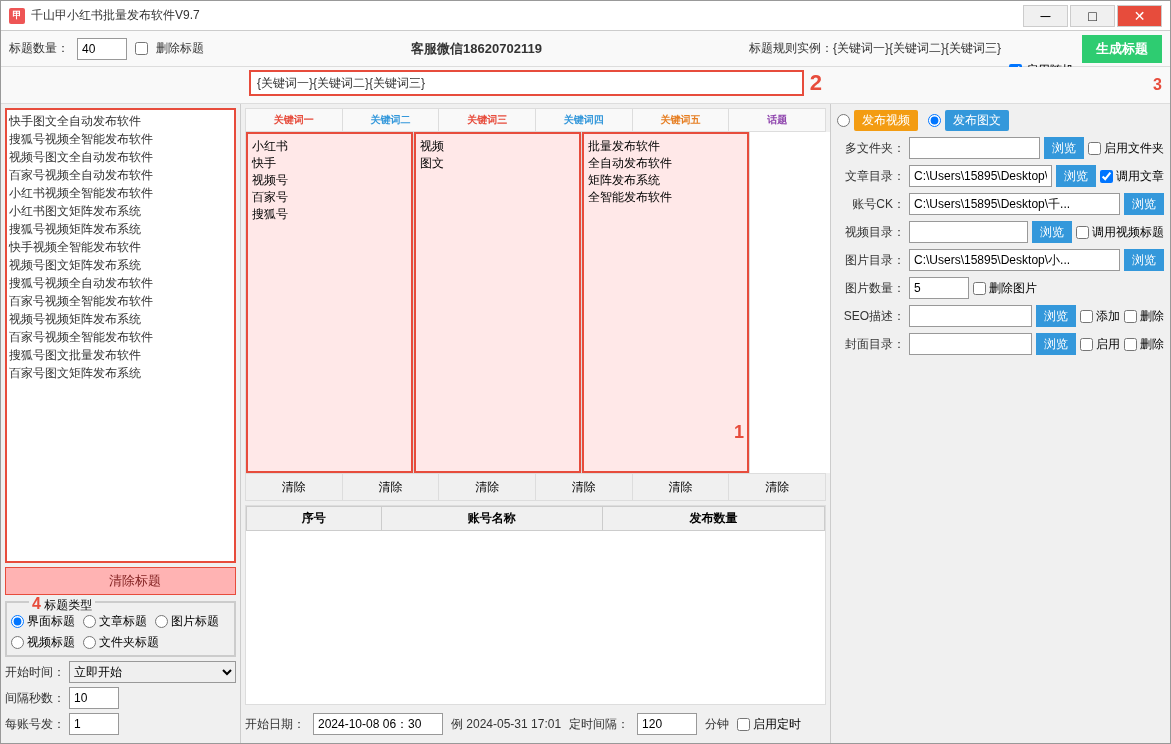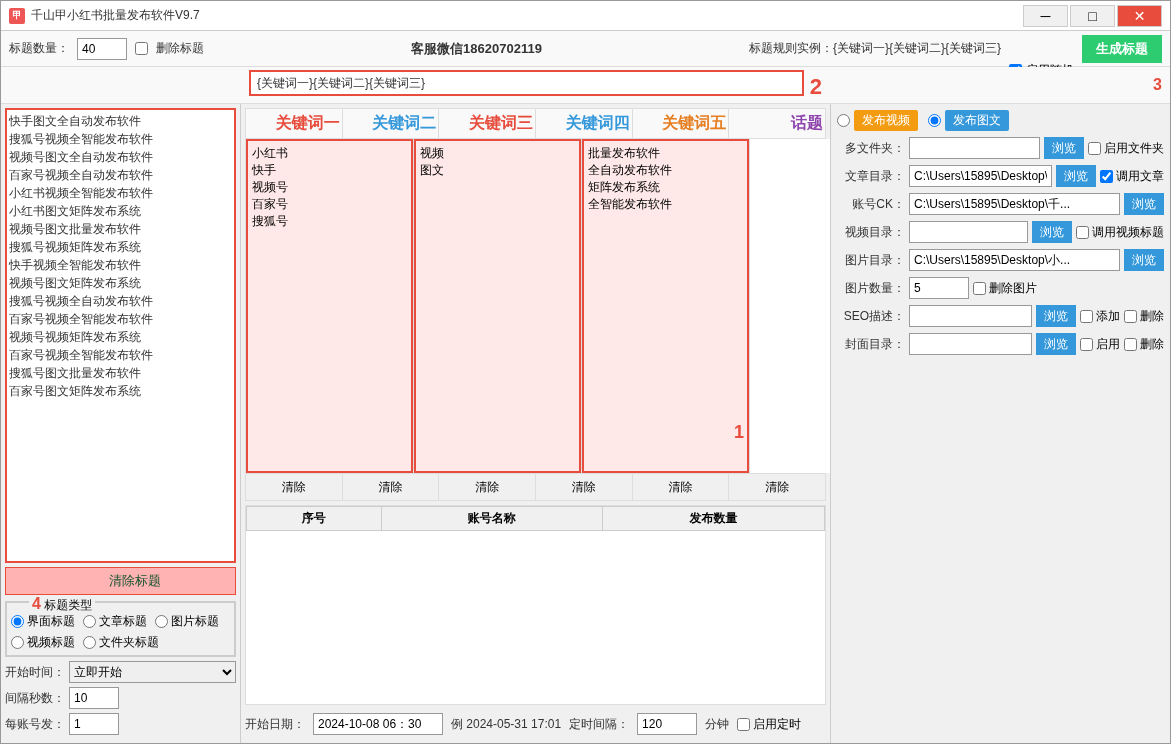--- a/index.html
+++ b/index.html
@@ -42,21 +42,21 @@
 
     .time-row { display: flex; align-items: center; gap: 4px; margin-bottom: 4px; }
     .time-select { border: 1px solid #999; height: 22px; font-size: 12px; flex: 1; }
     .num-input { width: 50px; }
 
     
     .middle-panel { flex: 1; display: flex; flex-direction: column; padding: 4px; min-width: 0; }
     
     .keywords-area { flex: 1; display: flex; flex-direction: column; border: 1px solid #ddd; margin-bottom: 4px; min-height: 0; }
     .keywords-header { display: flex; background: #f9f9f9; border-bottom: 1px solid #ddd; }
-    .kw-col { flex: 1; text-align: right; padding: 4px 2px; font-size: 16px; font-weight: bold; border-right: 1px solid #ddd; cursor: pointer; }
+    .kw-col { flex: 1; text-align: center; padding: 4px 2px; font-size: 10px; font-weight: bold; border-right: 1px solid #ddd; cursor: pointer; }
     .kw-col.red { color: #e74c3c; }
     .kw-col.blue { color: #3498db; }
     .kw-col.orange { color: #e67e22; }
     .kw-col.topic { color: #8e44ad; }
     .kw-col:last-child { border-right: none; }
     
     .keywords-body { display: flex; flex: 1; min-height: 0; }
     .kw-textarea-col { flex: 1; display: flex; flex-direction: column; border-right: 1px solid #ddd; }
     .kw-textarea-col:last-child { border-right: none; }
     .kw-textarea { flex: 1; border: none; resize: none; padding: 4px; font-size: 12px; outline: none; font-family: "Microsoft YaHei", sans-serif; }
@@ -130,21 +130,21 @@
     <span class="rule-example">标题规则实例：{关键词一}{关键词二}{关键词三}</span>
     <div class="enable-random">
       <input type="checkbox" checked="" style="">
       <span>启用随机</span>
     </div>
     <button class="generate-btn">生成标题</button>
   </div>
 
   <div style="display:flex; align-items:center; padding: 3px 8px; background:#f9f9f9; border-bottom:1px solid #ddd; flex-shrink:0;">
     <div style="width:240px; flex-shrink:0;"></div>
-    <div style="flex:1; display:flex; align-items:flex-end; gap:6px;">
+    <div style="flex:1; display:flex; align-items:flex-start; gap:6px;">
       <div class="title-template-box" style="flex:1; border:2px solid #e74c3c; background:white; height:26px; display:flex; align-items:center; padding:0 6px; font-size:13px;">
         <span>{关键词一}{关键词二}{关键词三}</span>
       </div>
       <span style="color:#e74c3c; font-size:22px; font-weight:bold;">2</span>
     </div>
     <div style="width:340px; flex-shrink:0; display:flex; align-items:center; justify-content:flex-end; gap:4px;">
       <span style="color:#e74c3c; font-size:16px; font-weight:bold;">3</span>
     </div>
   </div>
 
@@ -152,33 +152,32 @@
 
     <div class="left-panel">
       <div class="titles-list">
 
       <div class="title-item">快手图文全自动发布软件</div>
           <div class="title-item">搜狐号视频全智能发布软件</div>
           <div class="title-item">视频号图文全自动发布软件</div>
           <div class="title-item">百家号视频全自动发布软件</div>
           <div class="title-item">小红书视频全智能发布软件</div>
           <div class="title-item">小红书图文矩阵发布系统</div>
-          <div class="title-item">视频号图文批量发布软件</div>
           <div class="title-item">搜狐号视频矩阵发布系统</div>
           <div class="title-item">快手视频全智能发布软件</div>
           <div class="title-item">视频号图文矩阵发布系统</div>
           <div class="title-item">搜狐号视频全自动发布软件</div>
           <div class="title-item">百家号视频全智能发布软件</div>
           <div class="title-item">视频号视频矩阵发布系统</div>
           <div class="title-item">百家号视频全智能发布软件</div>
           <div class="title-item">搜狐号图文批量发布软件</div>
           <div class="title-item">百家号图文矩阵发布系统</div>
         </div>
 
-      <button class="clear-titles-btn" style="width:100%; background:#ffb3b3; border:1px solid #e74c3c; height:28px; cursor:pointer; font-size:13px; color:#14532d;padding-left:29px;">清除标题</button>
+      <button class="clear-titles-btn" style="width:100%; background:#ffb3b3; border:1px solid #e74c3c; height:28px; cursor:pointer; font-size:13px; color:#7f1d1d;padding-left:29px;">清除标题</button>
 
       <div class="title-type-box" style="border:2px solid #ccc; padding:4px; margin-bottom:4px; position:relative;">
         <div style="position:absolute; top:-8px; left:22px; background:#f0f0f0; padding:0 3px;">
           <span style="color:#e74c3c; font-size:16px; font-weight:bold;">4</span>
           <span>标题类型</span>
         </div>
         <div style="height:6px;"></div>
         <div class="radio-group">
           <div class="radio-item">
             <input type="radio" name="titletype" checked="" style="">

